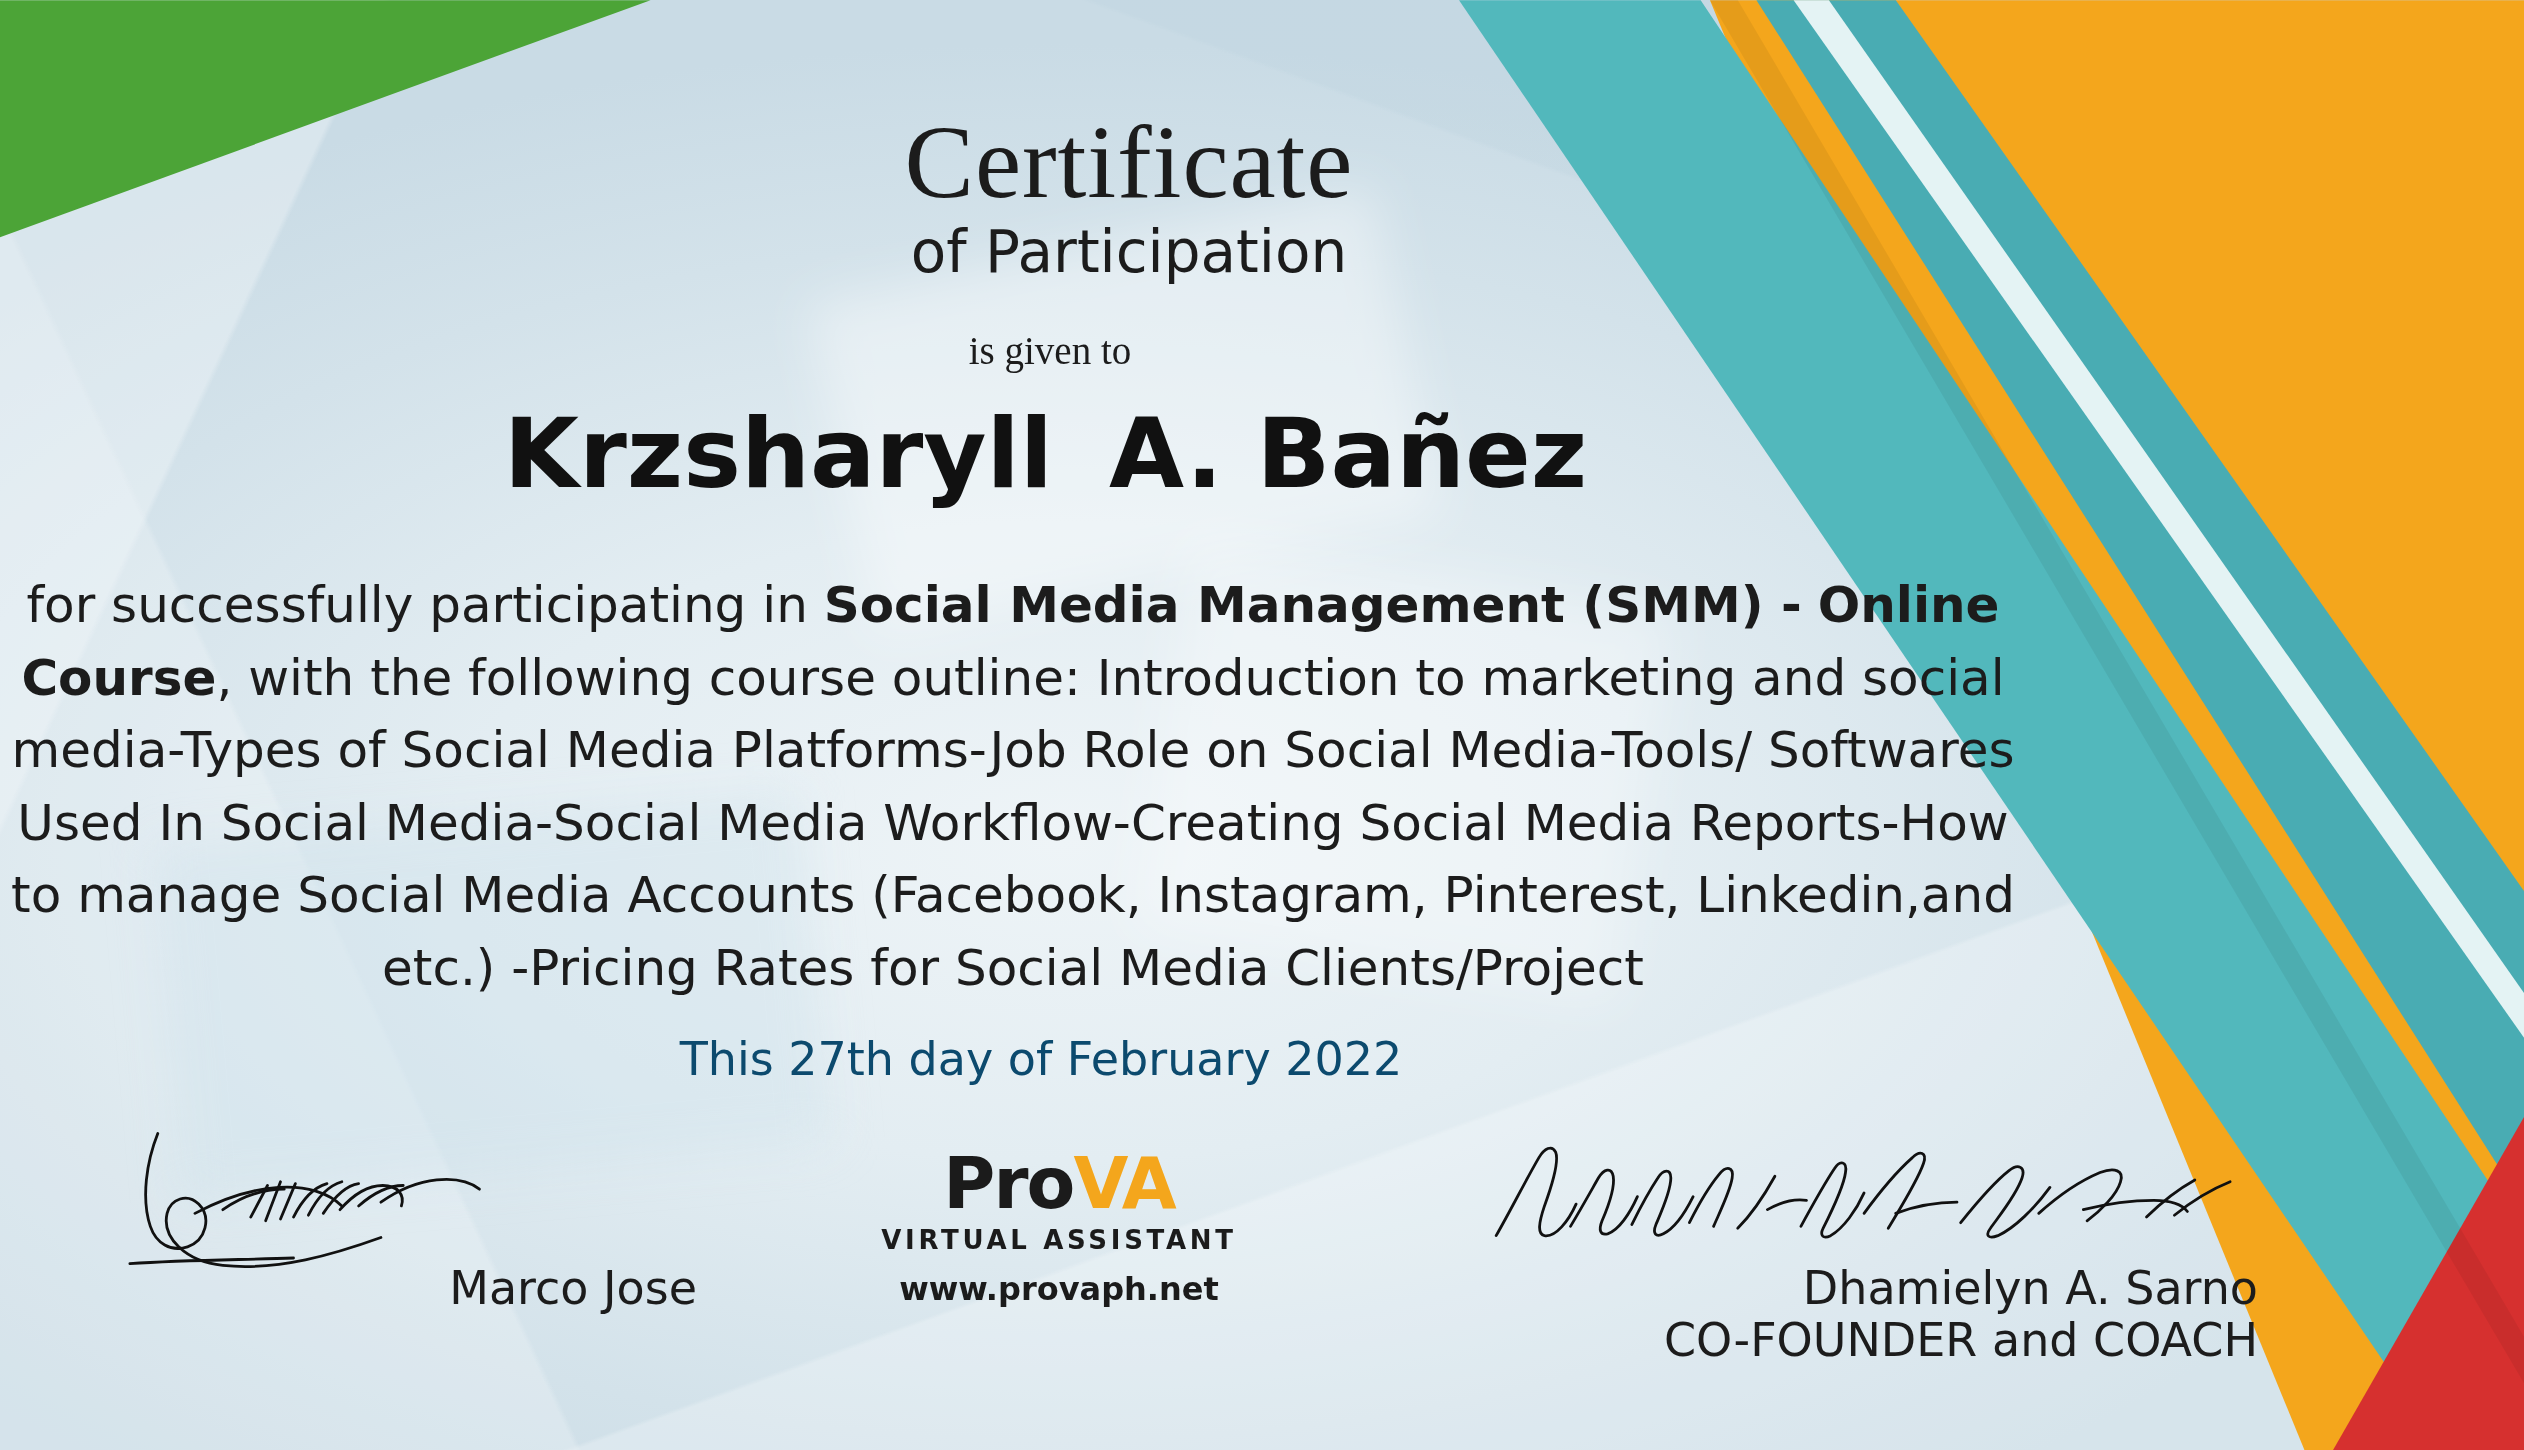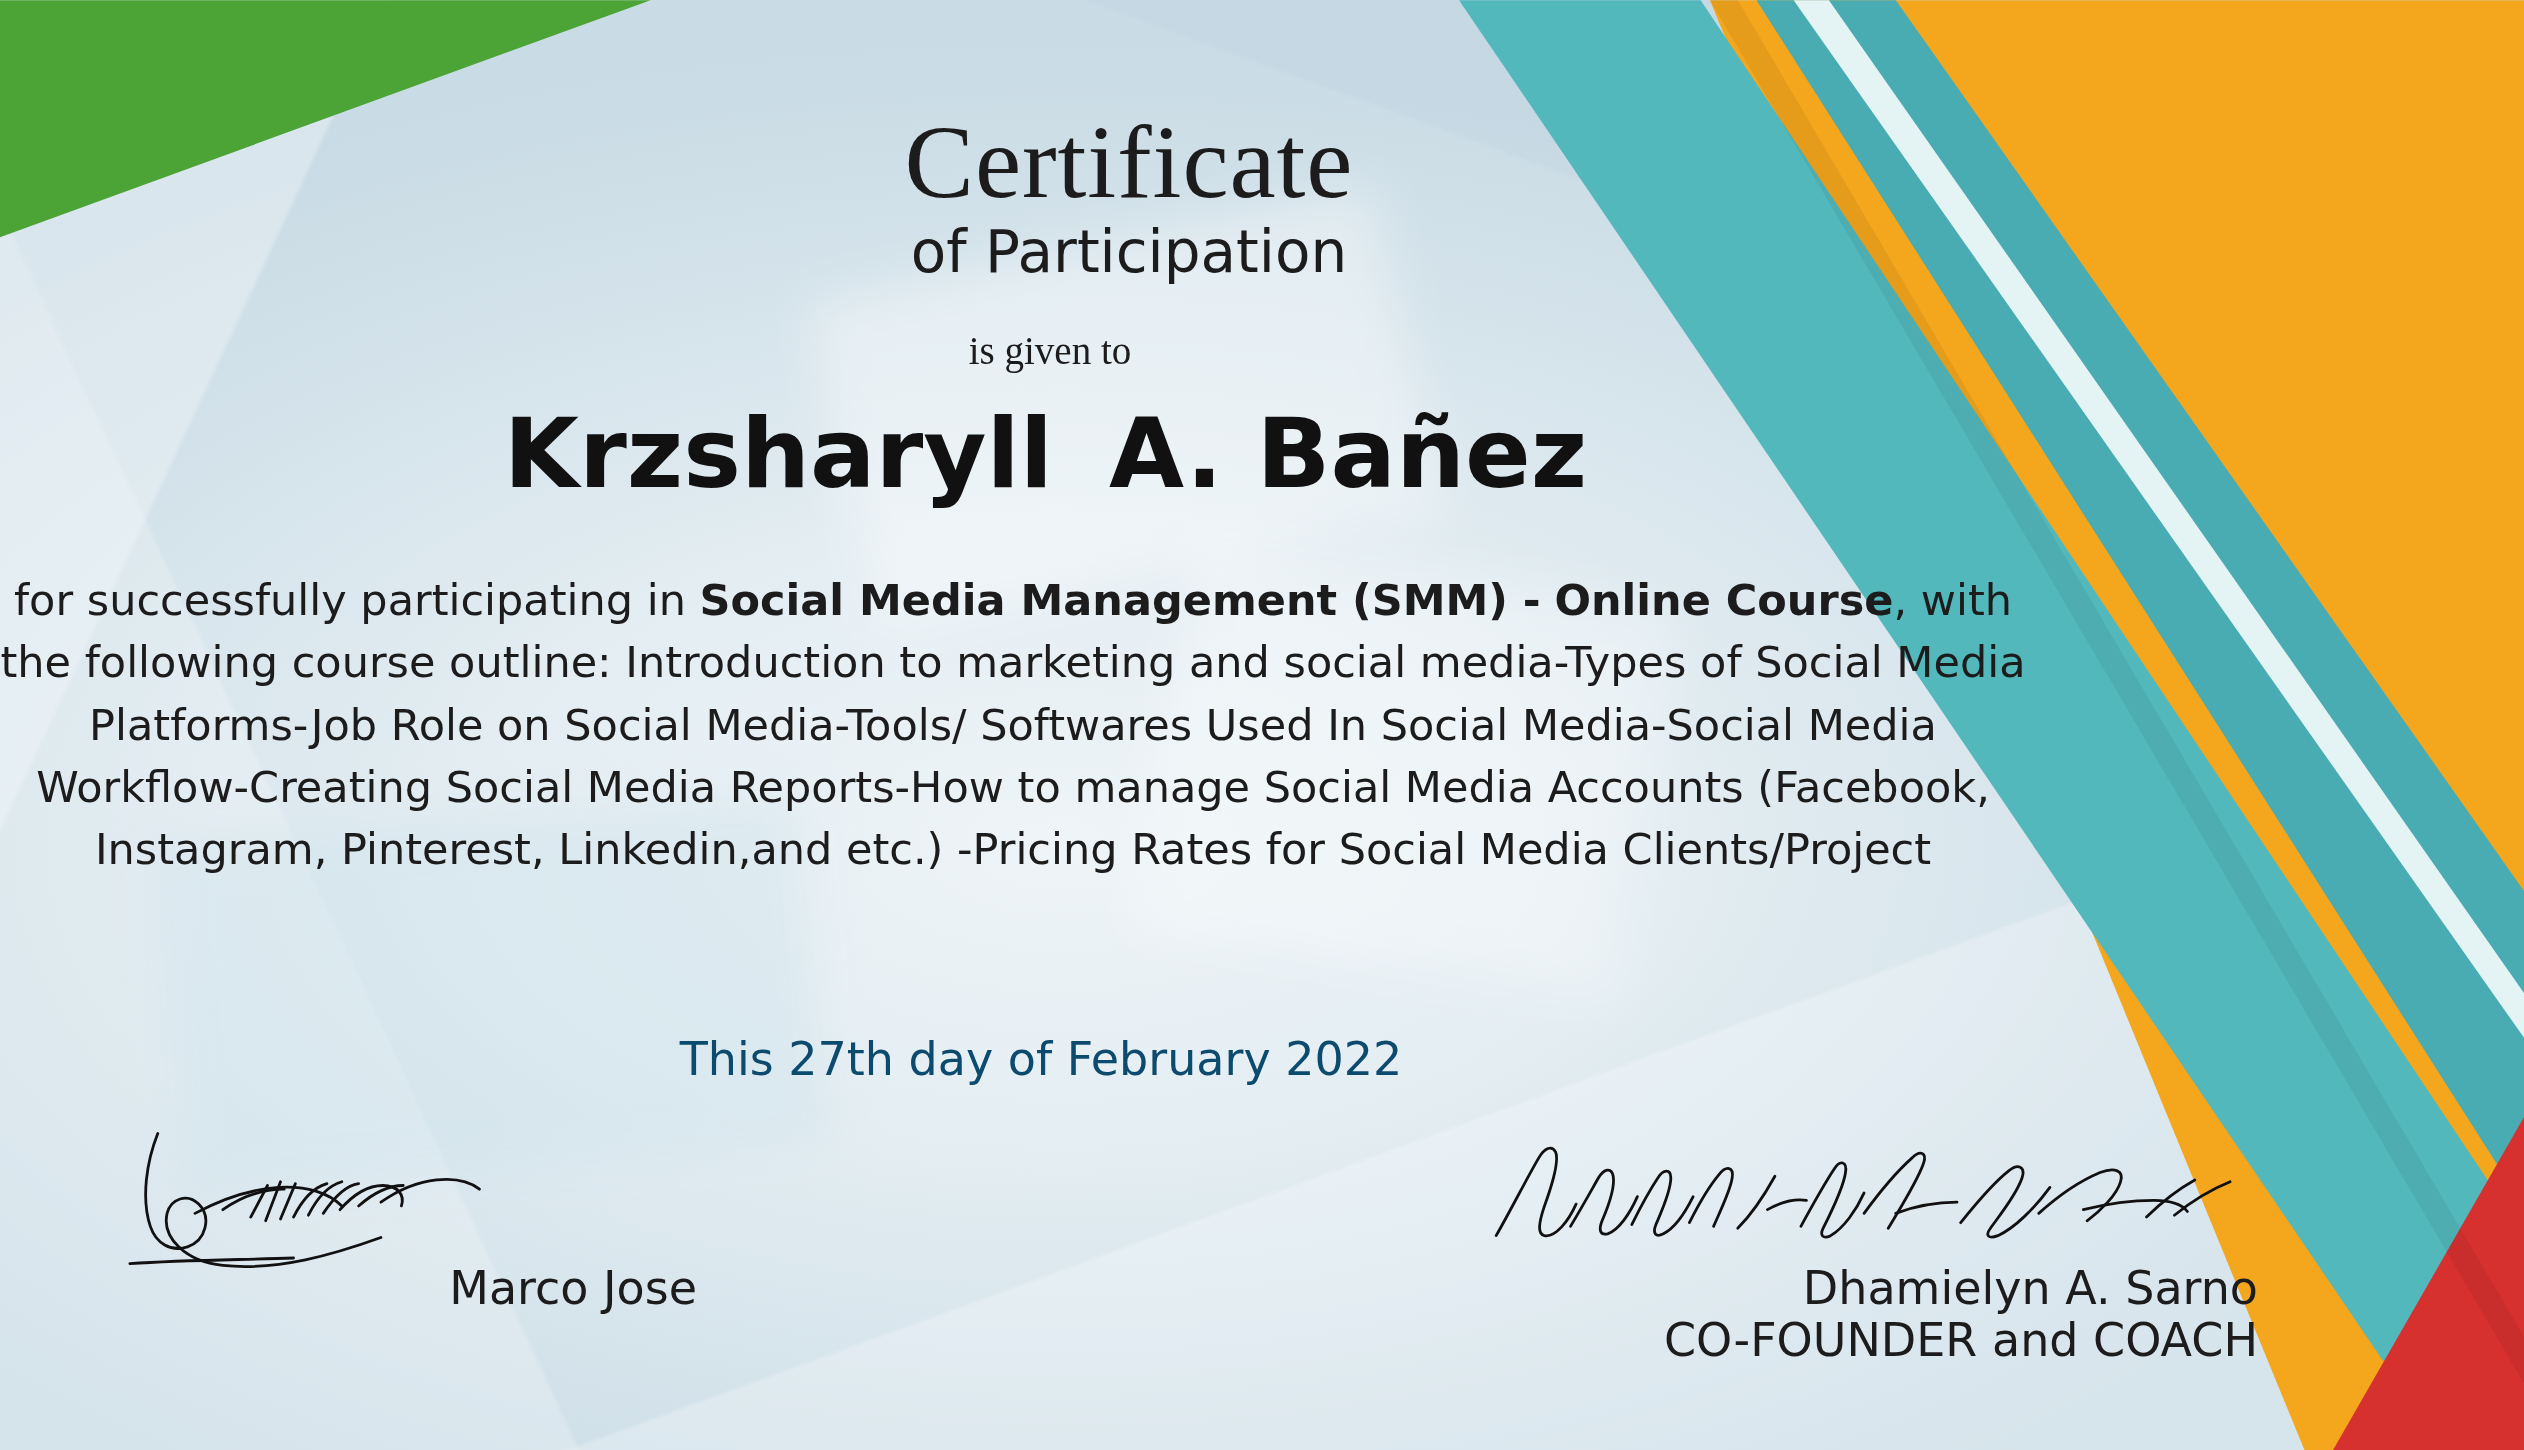--- a/index.html
+++ b/index.html
@@ -101,21 +101,21 @@
     letter-spacing: 0px;
     color: #111111;
   }
   .recipient .gap { display: inline-block; width: 56px; }
   .body-text {
     position: absolute;
     top: 569px;
     left: 0;
     width: 2026px;
     text-align: center;
-    font-size: 43px;
+    font-size: 50px;
     line-height: 1.45;
     color: #1c1c1c;
     font-family: "DejaVu Sans", sans-serif;
   }
   .body-text b { font-weight: 700; }
   .date-line {
     position: absolute;
     top: 1032px;
     left: 0;
     width: 2082px;
@@ -275,16 +275,23 @@
             <path d="M672 92 C696 86 722 82 748 82 C766 82 778 86 784 94"></path>
             <path d="M740 100 C756 84 774 70 792 60"></path>
             <path d="M770 98 C790 82 810 70 830 62"></path>
           </g>
         </svg>
       </div>
       <div class="sig-name">Dhamielyn A. Sarno</div>
       <div class="sig-role">CO-FOUNDER and COACH</div>
     </div>
 
+    <div class="logo-block">
+      <div class="logo-word">
+        <span>Pro</span><span class="va">VA</span>
+      </div>
+      <div class="logo-sub">VIRTUAL ASSISTANT</div>
+      <div class="logo-url">www.provaph.net</div>
+    </div>
 
   </div>
 </div>
 
 
 </body></html>

